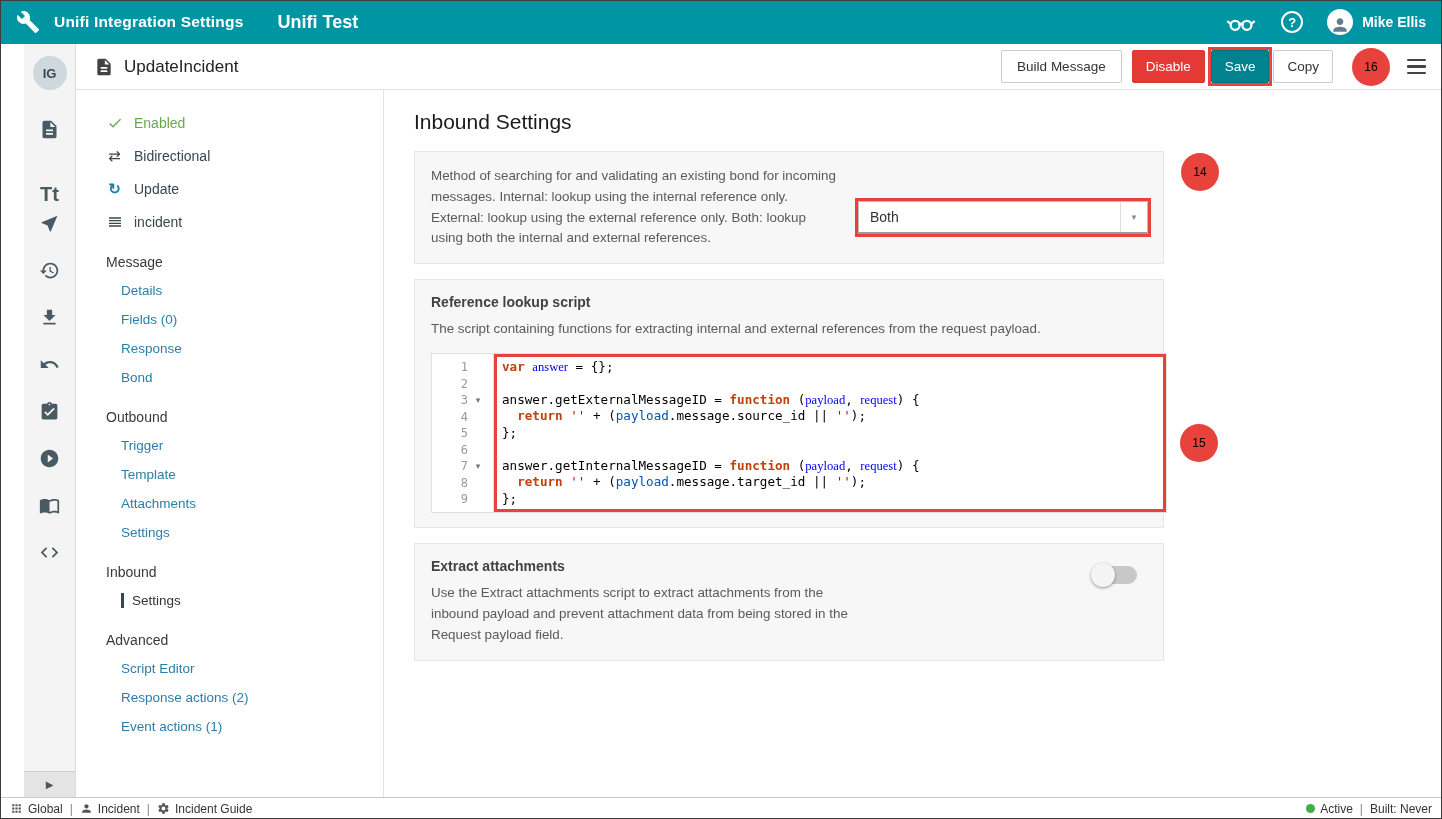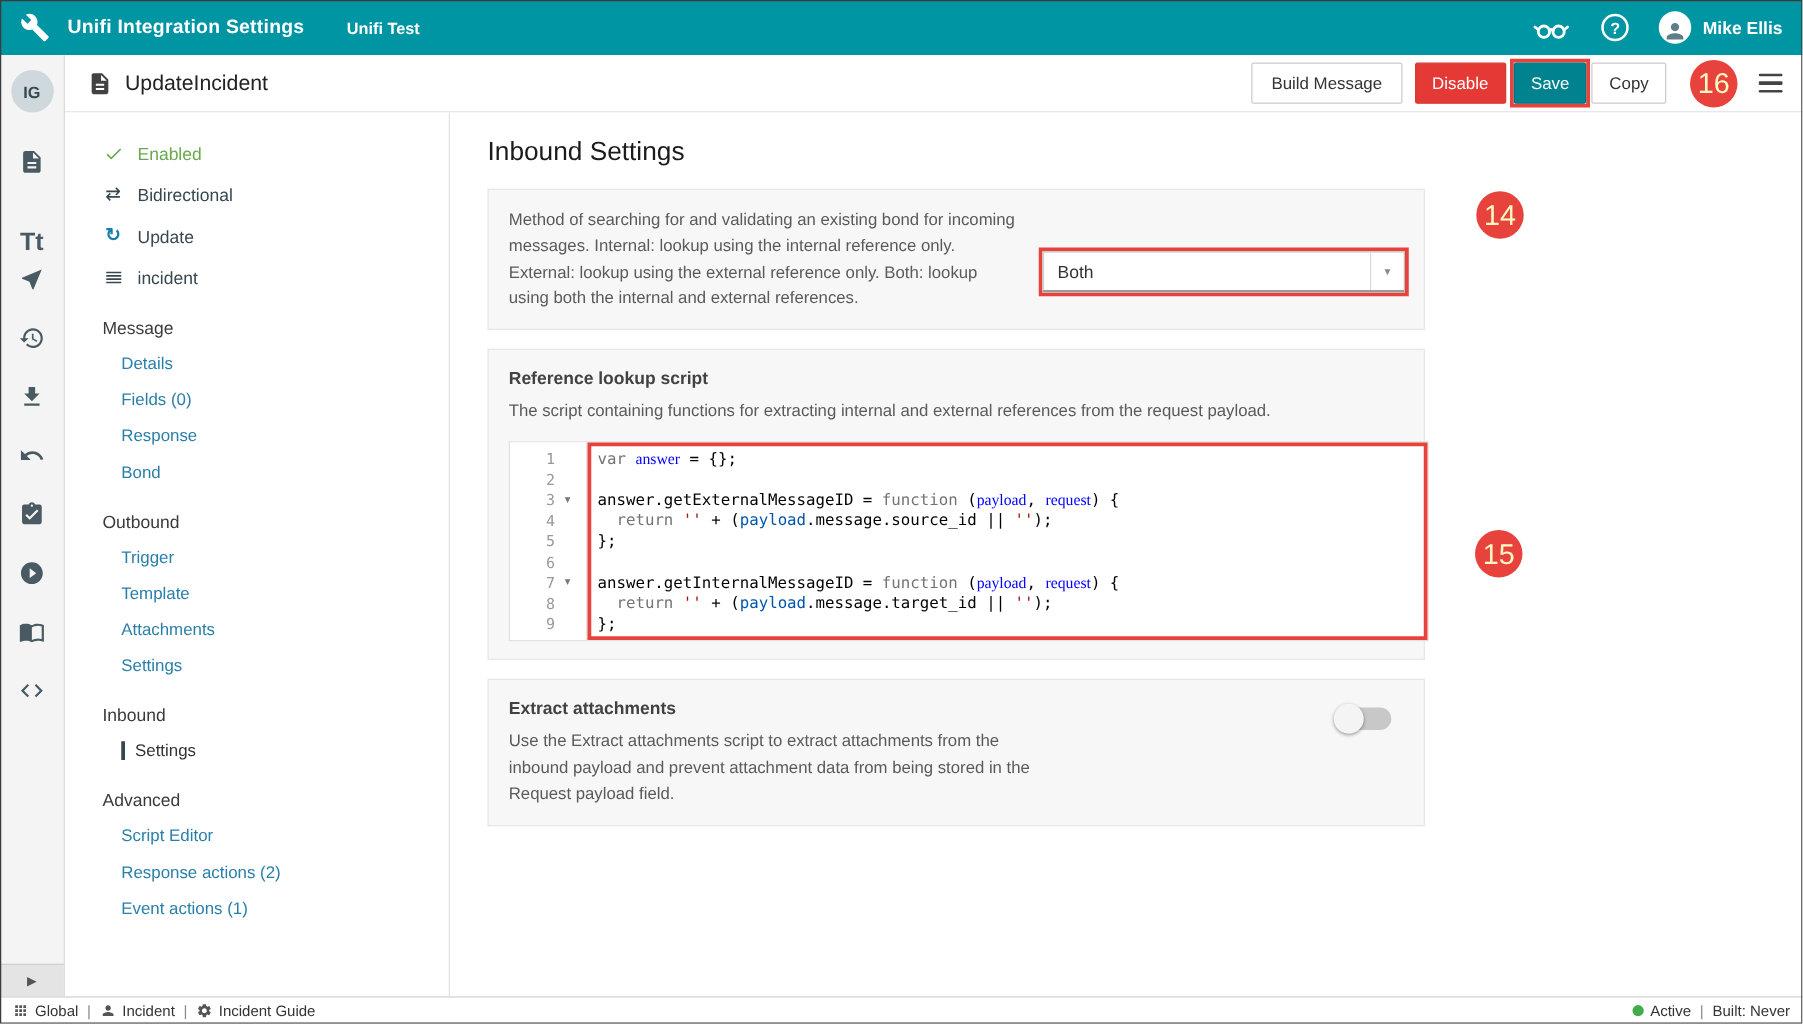--- a/index.html
+++ b/index.html
@@ -11,38 +11,38 @@
   .frame { position:absolute; inset:0; border:1px solid #3c3c3c; pointer-events:none; z-index:99; }
 
   
   .topbar {
     height:44px; background:#0095a3; display:flex; align-items:center;
     color:#fff; padding:0 16px;
   }
   .topbar .logo { width:26px; height:26px; display:flex; align-items:center; }
   .topbar .logo svg { width:24px; height:24px; fill:#fff; }
   .topbar-title { font-size:15.5px; font-weight:700; margin-left:12px; letter-spacing:.2px; }
-  .topbar-sub { font-size:13px; font-weight:600; margin-left:34px; }
+  .topbar-sub { font-size:18px; font-weight:600; margin-left:34px; }
   .topbar-right { margin-left:auto; display:flex; align-items:center; gap:24px; }
   .glasses svg { width:32px; height:24px; display:block; }
   .help-circle {
     width:22px; height:22px; border:2px solid #fff; border-radius:50%;
     display:flex; align-items:center; justify-content:center;
     font-size:13px; font-weight:700;
   }
   .user-chip { display:flex; align-items:center; gap:9px; }
   .user-avatar {
     width:26px; height:26px; border-radius:50%; background:#fff;
     display:flex; align-items:flex-end; justify-content:center; overflow:hidden;
   }
   .user-avatar svg { width:20px; height:20px; fill:#607d8b; }
   .user-name { font-size:14px; font-weight:700; }
 
   
-  .app { display:flex; height:753px; }
+  .app { display:flex; height:753px;padding-left:24px; }
 
   
   .rail {
     width:52px; background:#f4f4f4; border-right:1px solid #dcdcdc;
     display:flex; flex-direction:column; align-items:center;
     padding-top:12px; position:relative; flex:none;
   }
   .rail-avatar {
     width:34px; height:34px; border-radius:50%; background:#cfd8dc;
     color:#37474f; font-size:13px; font-weight:700;
@@ -72,22 +72,22 @@
     font-family:"Liberation Sans", sans-serif;
     font-size:13.5px; padding:8px 13px; border-radius:2px; cursor:pointer;
     border:1px solid #ccc; background:#fff; color:#333; white-space:nowrap;
   }
   .btn-build { margin-right:10px; padding:8px 15px; }
   .btn-disable { background:#e53935; border-color:#d43a33; color:#fff; }
   .btn-save { background:#00838f; border-color:#00727d; color:#fff; }
   .btn-copy { margin-left:1px; }
   .anno-save { border:3px solid #e8423c; display:inline-flex; margin-left:3px; }
   .anno-badge {
-    width:38px; height:38px; border-radius:50%; background:#e8423c; color:#fef9c3;
-    font-size:23px; font-weight:400; display:flex; align-items:center; justify-content:center;
+    width:38px; height:38px; border-radius:50%; background:#e8423c; color:#000000;
+    font-size:12px; font-weight:400; display:flex; align-items:center; justify-content:center;
   }
   .badge-16 { margin:0 15px 0 19px; }
   .hamburger { display:flex; flex-direction:column; gap:4px; cursor:pointer; padding:2px; }
   .hamburger div { width:19px; height:2.5px; background:#444; border-radius:1px; }
 
   
   .body-row { flex:1; display:flex; min-height:0; }
 
   
   .sidebar {
@@ -140,21 +140,21 @@
     font-family:"DejaVu Sans Mono", monospace; font-size:12px; color:#999;
   }
   .gutter-line .ln { width:36px; text-align:right; }
   .gutter-line .fold { width:20px; text-align:center; color:#777; font-size:9px; font-family:"DejaVu Sans", sans-serif; }
   .code-area { flex:1; position:relative; padding:5px 8px; cursor:text; }
   .code-line {
     height:16.5px; white-space:pre;
     font-family:"DejaVu Sans Mono", monospace; font-size:12.6px; color:#000;
   }
   .code-anno { position:absolute; inset:0; border:3px solid #e8423c; pointer-events:none; }
-  .tk-kw { color:#737373; font-weight:normal; }
+  .tk-kw { color:#c2410c; font-weight:bold; }
   .tk-def { color:#00f;font-family:Liberation Serif, serif; }
   .tk-v2 { color:#05a; }
   .tk-str { color:#a11; }
   .tk-pl { color:#000; }
 
   
   .toggle { width:44px; height:18px; border-radius:9px; background:#c8c8c8; position:relative; margin:8px 10px 0 0; cursor:pointer; }
   .toggle .knob {
     width:24px; height:24px; border-radius:50%; background:#f4f4f4;
     position:absolute; left:-2px; top:-3px; box-shadow:0 1px 3px rgba(0,0,0,.4);

